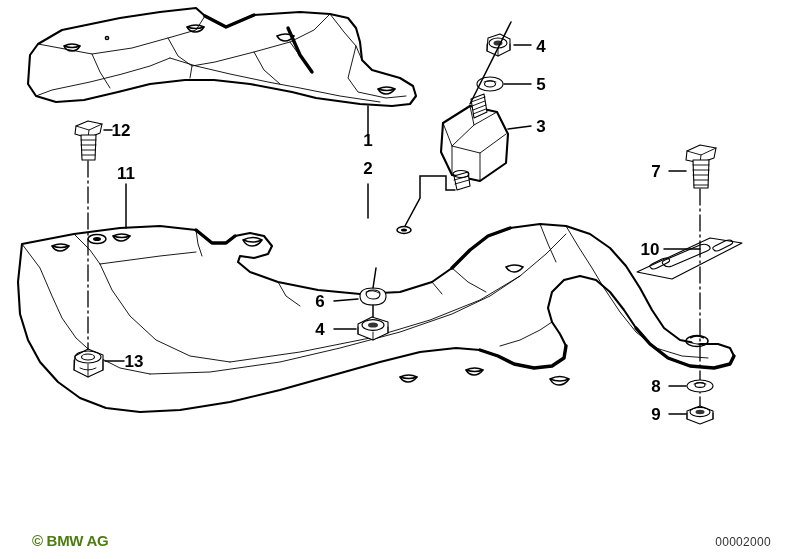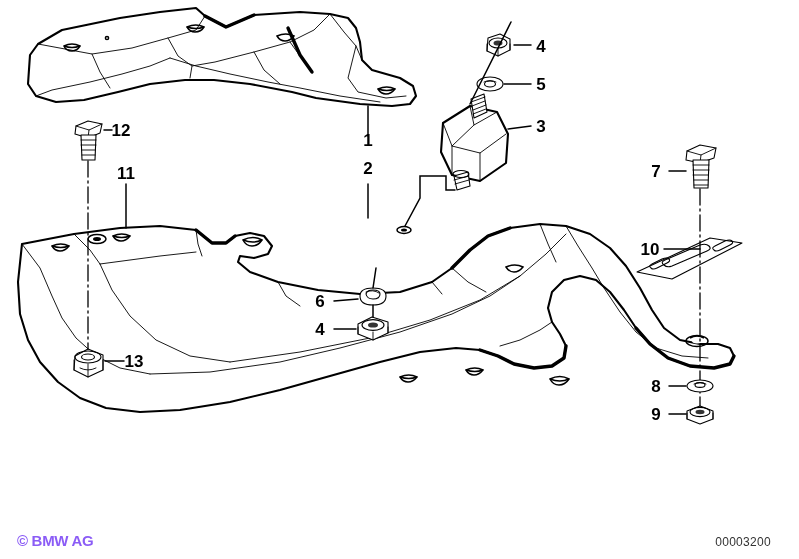--- a/index.html
+++ b/index.html
@@ -22,26 +22,26 @@
   #diagram-svg {
     position: absolute;
     left: 0;
     top: 0;
     width: 799px;
     height: 559px;
     display: block;
   }
   .footer-left {
     position: absolute;
-    left: 17px;
+    left: 32px;
     top: 532px;
     font-size: 15px;
     font-weight: bold;
     letter-spacing: -0.3px;
-    color: #8b5cf6;
+    color: #4d7c0f;
     white-space: nowrap;
   }
   .footer-right {
     position: absolute;
     right: 28px;
     top: 535px;
     font-size: 12px;
     letter-spacing: 0.3px;
     color: #333333;
     white-space: nowrap;
@@ -368,15 +368,15 @@
       <text class="callout-text" x="656" y="420" text-anchor="middle">9</text>
       <text class="callout-text" x="650" y="255" text-anchor="middle">10</text>
       <text class="callout-text" x="126" y="179" text-anchor="middle">11</text>
       <text class="callout-text" x="121" y="136" text-anchor="middle">12</text>
       <text class="callout-text" x="134" y="367" text-anchor="middle">13</text>
     </g>
   </svg>
 
   <div class="footer-left">© BMW AG</div>
 
-  <div class="footer-right">00003200</div>
+  <div class="footer-right">00002000</div>
 
 </div>
 
 </body></html>

